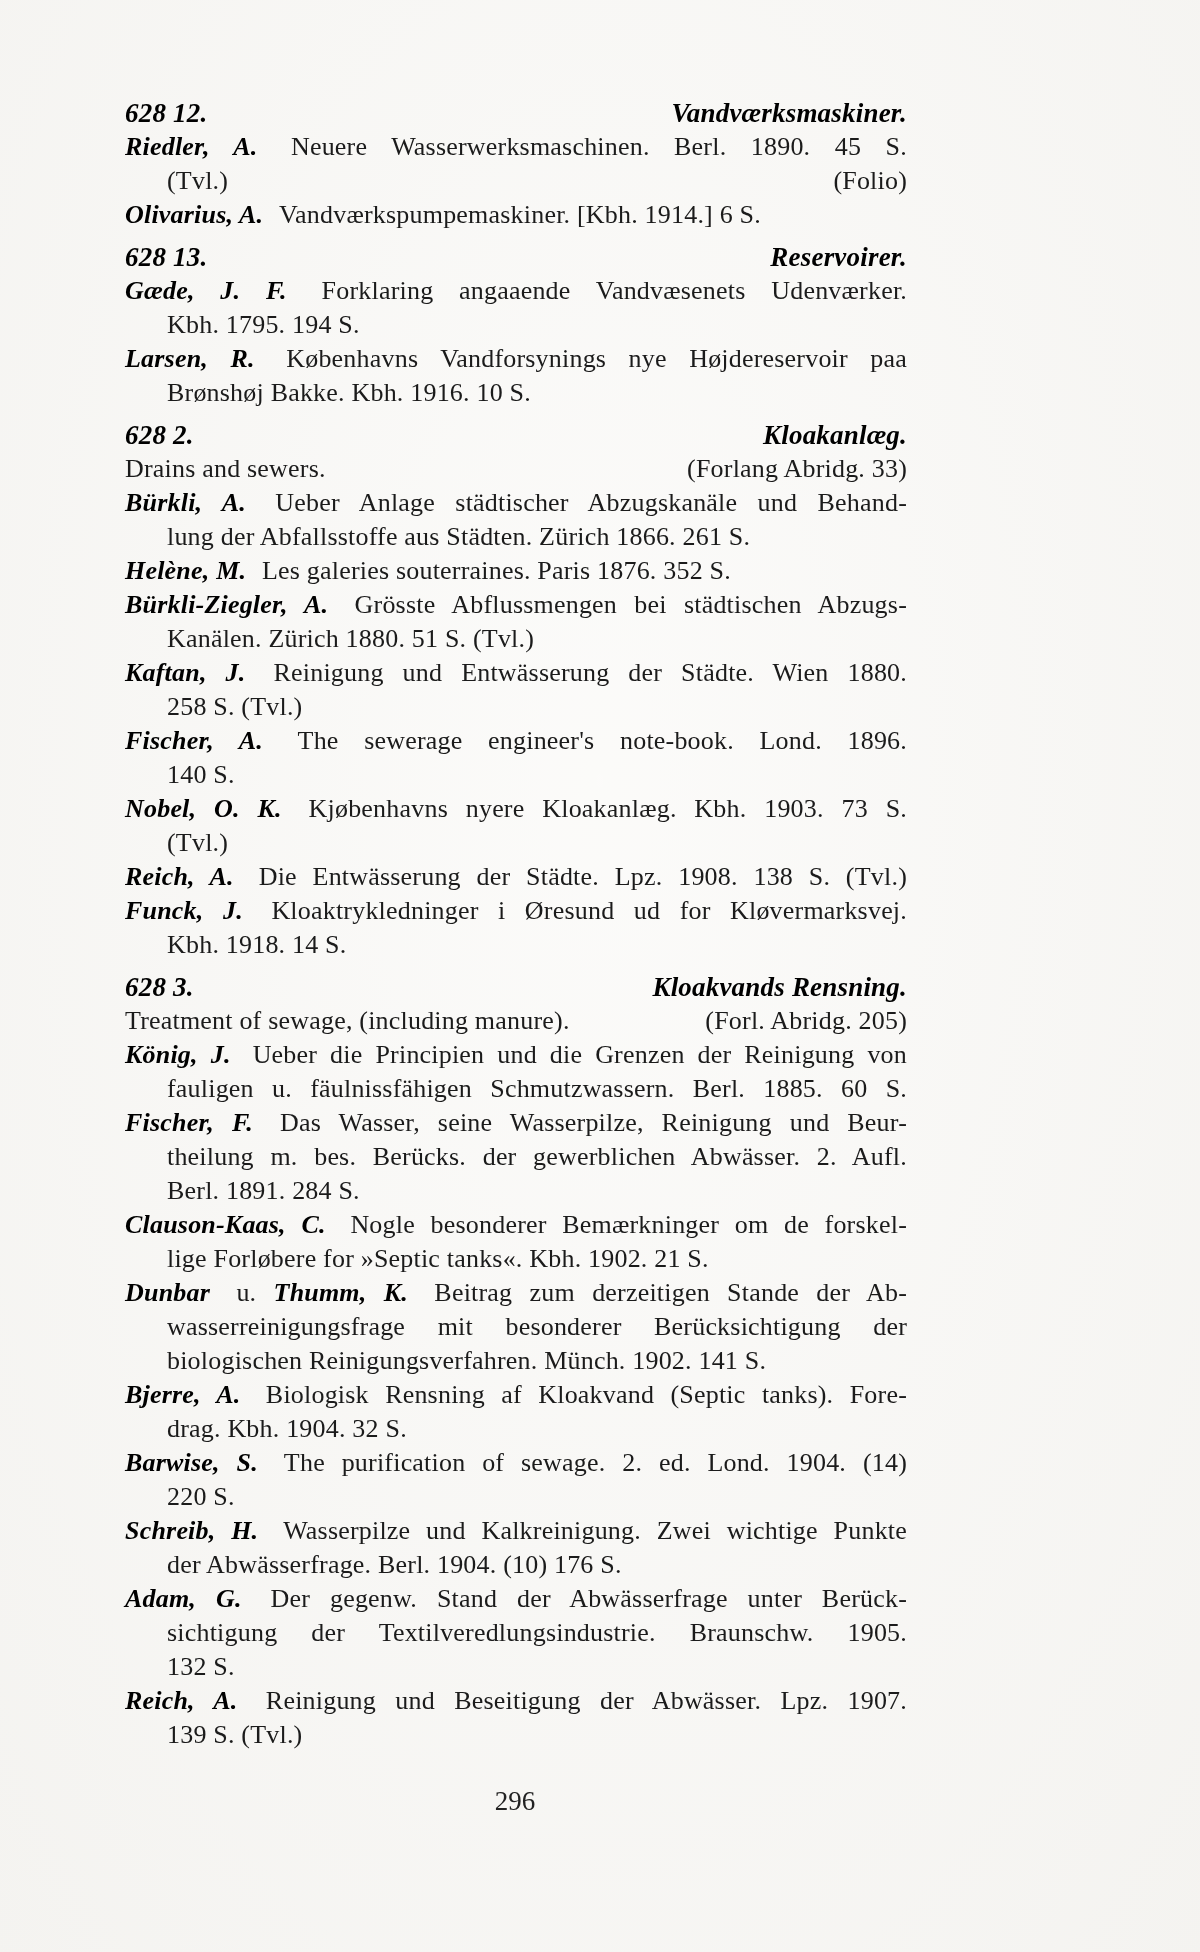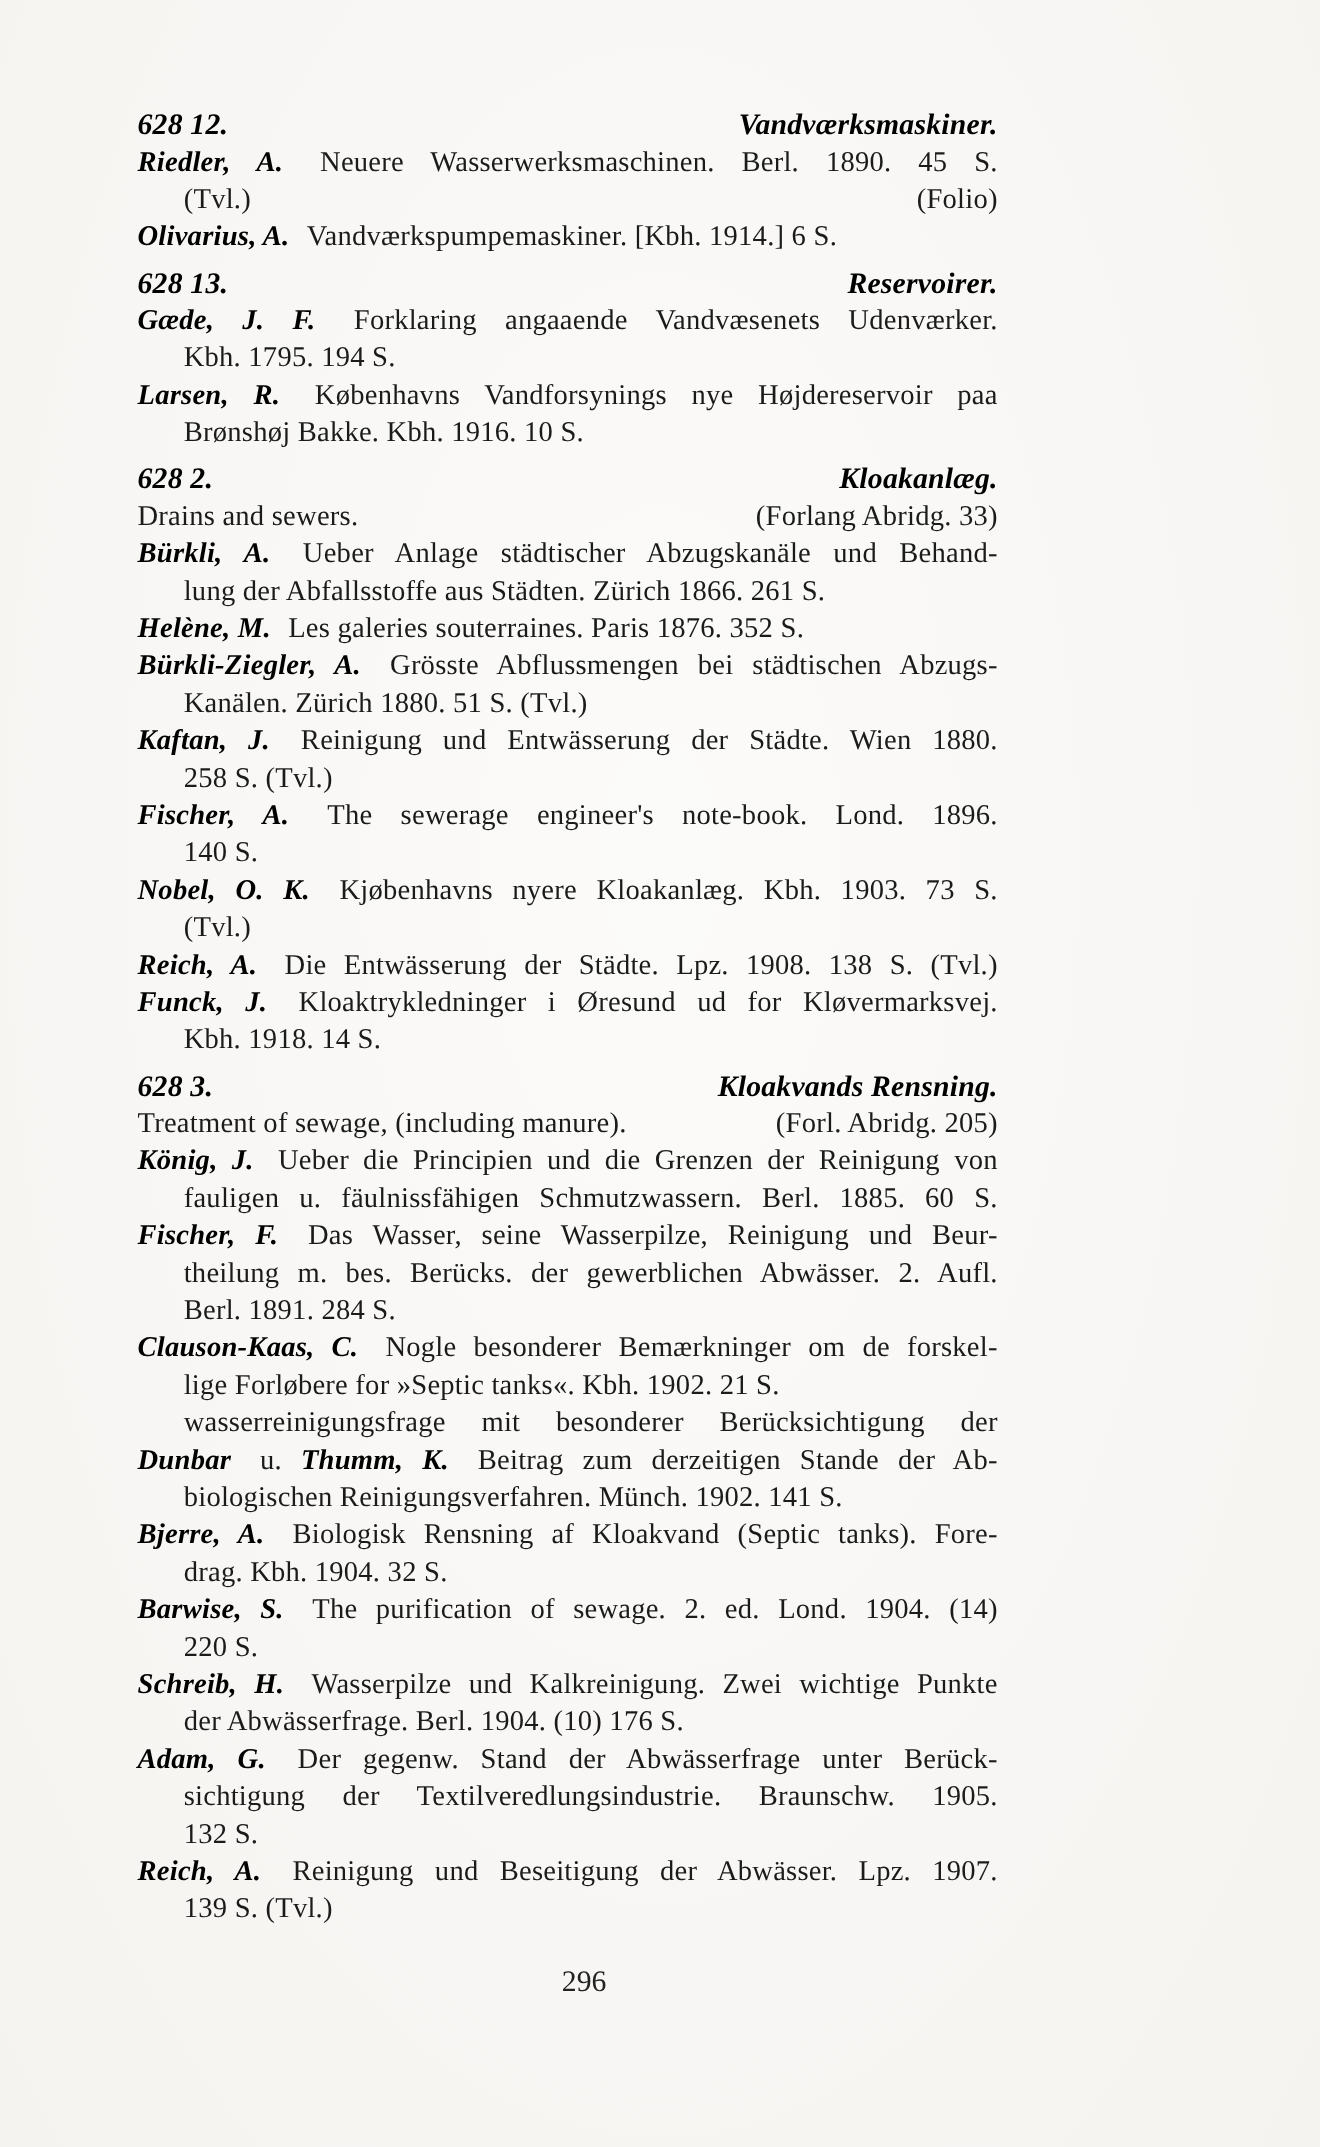--- a/index.html
+++ b/index.html
@@ -33,21 +33,20 @@
   .b { font-weight:700; color:#000; margin-right:0.35em;font-style:italic; }
   .right { float:right; font-weight:400; }
   .right.b { font-weight:700; margin-right:0; }
   .folio {
     position:absolute;
     left:0; top:1786px;
     width:1030px;
     text-align:center;
     font-size:27px;
     color:#222;
-    padding-left:16px;
   }
 </style>
 </head>
 <body>
 
 <div class="page">
   <div class="text-block">
       <div class="line section"><span class="right b">Vandværksmaskiner.</span><span class="b">628 12. </span></div>
       <div class="line justify"><span class="b">Riedler, A. </span><span>Neuere Wasserwerksmaschinen.  Berl.  1890.  45 S. </span></div>
       <div class="line indent"><span class="right">(Folio)</span><span>(Tvl.) </span></div>
@@ -75,22 +74,22 @@
       <div class="line indent"><span>Kbh.  1918.  14 S. </span></div>
       <div class="line section"><span class="right b">Kloakvands Rensning.</span><span class="b">628 3. </span></div>
       <div class="line"><span class="right">(Forl. Abridg. 205)</span><span>Treatment of sewage, (including manure). </span></div>
       <div class="line justify"><span class="b">König, J. </span><span>Ueber die Principien und die Grenzen der Reinigung von </span></div>
       <div class="line indent justify"><span>fauligen u. fäulnissfähigen Schmutzwassern.  Berl. 1885.  60 S. </span></div>
       <div class="line justify"><span class="b">Fischer, F. </span><span>Das Wasser, seine Wasserpilze, Reinigung und Beur- </span></div>
       <div class="line indent justify"><span>theilung m. bes. Berücks. der gewerblichen Abwässer.  2. Aufl. </span></div>
       <div class="line indent"><span>Berl. 1891.  284 S. </span></div>
       <div class="line justify"><span class="b">Clauson-Kaas, C. </span><span>Nogle besonderer Bemærkninger om de forskel- </span></div>
       <div class="line indent"><span>lige Forløbere for »Septic tanks«.  Kbh.  1902.  21 S. </span></div>
+      <div class="line justify"><span class="b">Dunbar </span><span>u. </span><span class="b">Thumm, K. </span><span>Beitrag zum derzeitigen Stande der Ab- </span></div>
       <div class="line indent justify"><span>wasserreinigungsfrage mit besonderer Berücksichtigung der </span></div>
-      <div class="line justify"><span class="b">Dunbar </span><span>u. </span><span class="b">Thumm, K. </span><span>Beitrag zum derzeitigen Stande der Ab- </span></div>
       <div class="line indent"><span>biologischen Reinigungsverfahren.  Münch.  1902.  141 S. </span></div>
       <div class="line justify"><span class="b">Bjerre, A. </span><span>Biologisk Rensning af Kloakvand (Septic tanks).  Fore- </span></div>
       <div class="line indent"><span>drag.  Kbh.  1904.  32 S. </span></div>
       <div class="line justify"><span class="b">Barwise, S. </span><span>The purification of sewage. 2. ed.  Lond.  1904.  (14) </span></div>
       <div class="line indent"><span>220 S. </span></div>
       <div class="line justify"><span class="b">Schreib, H. </span><span>Wasserpilze und Kalkreinigung.  Zwei wichtige Punkte </span></div>
       <div class="line indent"><span>der Abwässerfrage.  Berl. 1904.  (10) 176 S. </span></div>
       <div class="line justify"><span class="b">Adam, G. </span><span>Der gegenw. Stand der Abwässerfrage unter Berück- </span></div>
       <div class="line indent justify"><span>sichtigung der Textilveredlungsindustrie.  Braunschw.  1905. </span></div>
       <div class="line indent"><span>132 S. </span></div>

